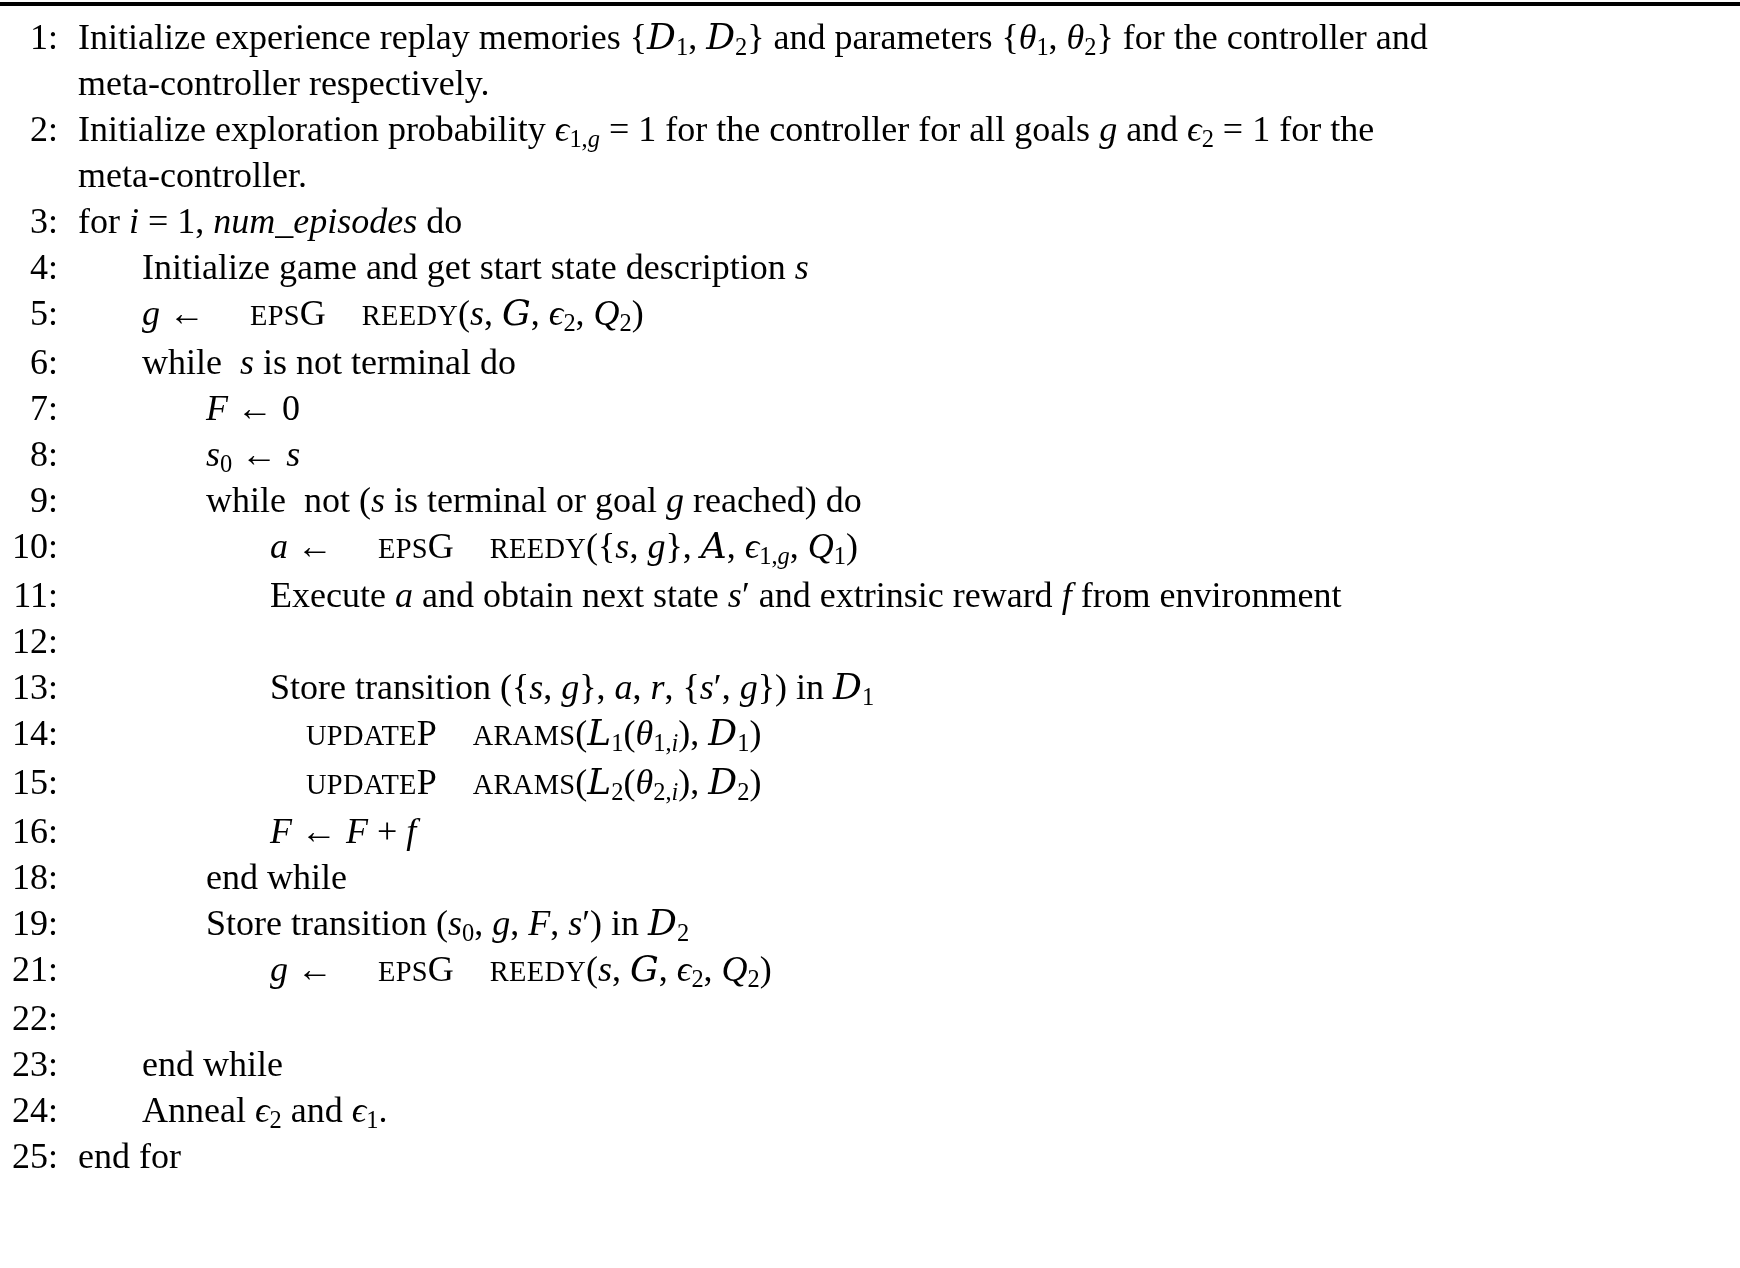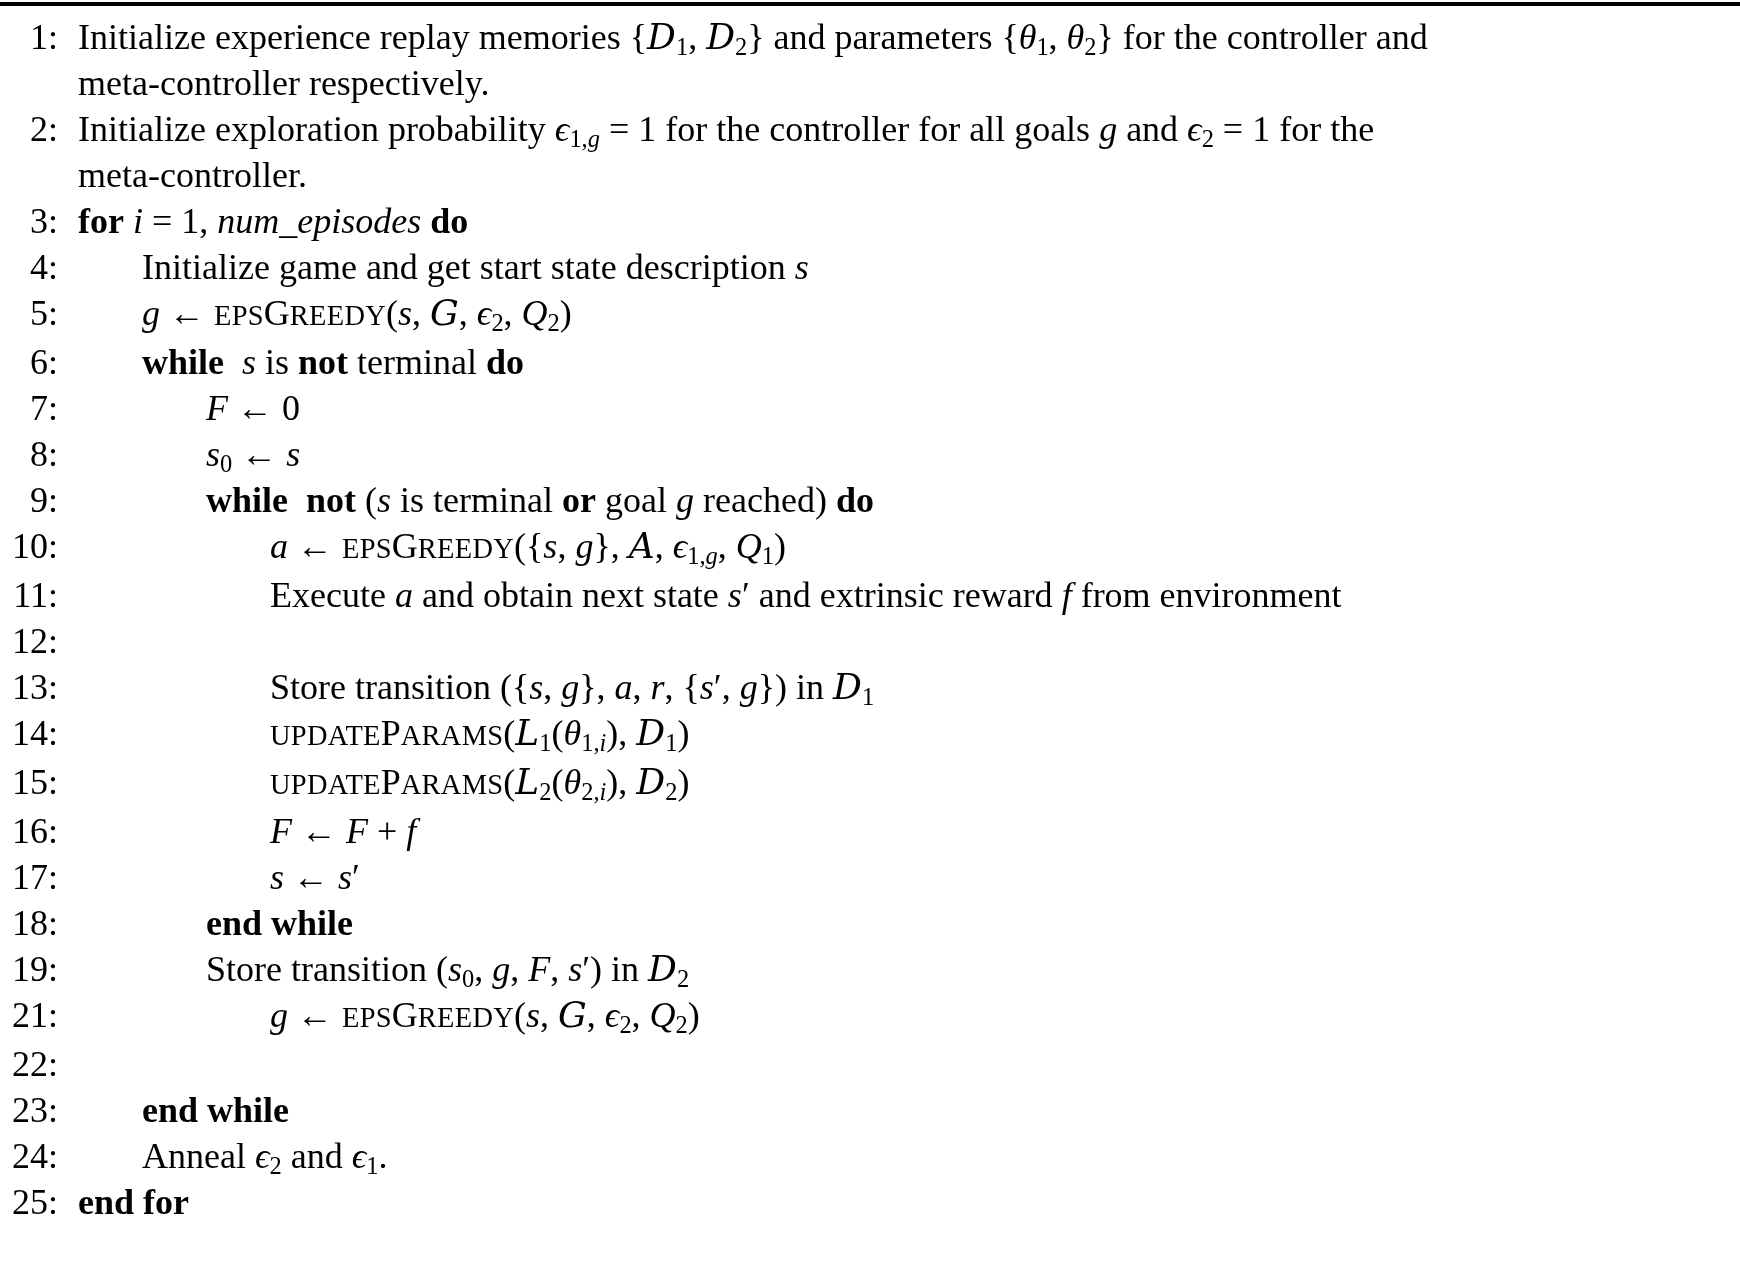--- a/index.html
+++ b/index.html
@@ -36,29 +36,29 @@
   .num {
     flex: 0 0 58px;
     text-align: right;
     font-style: normal;
   }
   .content { padding-left: 20px; }
   .content.ind1 { padding-left: 84px; }
   .content.ind2 { padding-left: 148px; }
   .content.ind3 { padding-left: 212px; }
   .content i { font-style: italic; }
-  .content b { font-weight: bold; }
+  .content b { font-weight: normal; }
   .content sub {
     font-size: 0.68em;
     line-height: 0;
     vertical-align: -0.25em;
   }
   .content sub i { font-style: italic; }
   
-  .sc { font-size: 0.79em; letter-spacing: 0.01em; }
+  .sc { font-size: 0.79em; letter-spacing: 0.01em; margin-left: 36px; }
   
   .cal { font-family: "DejaVu Serif", serif; font-style: italic; }
 </style>
 </head>
 <body>
 
 <div class="page">
   <div class="top-rule"></div>
   <div class="listing">
       <div class="row">
@@ -126,24 +126,20 @@
       </div>
       <div class="row">
         <span class="num">15:</span>
         <span class="content ind3"><span class="sc">UPDATE</span>P<span class="sc">ARAMS</span>(<span class="cal">L</span><sub>2</sub>(<i>θ</i><sub>2,<i>i</i></sub>), <span class="cal">D</span><sub>2</sub>)</span>
       </div>
       <div class="row">
         <span class="num">16:</span>
         <span class="content ind3"><i>F</i> ← <i>F</i> + <i>f</i></span>
       </div>
       <div class="row">
-        <span class="num">17:</span>
-        <span class="content ind3"><i>s</i> ← <i>s</i>′</span>
-      </div>
-      <div class="row">
         <span class="num">18:</span>
         <span class="content ind2"><b>end while</b></span>
       </div>
       <div class="row">
         <span class="num">19:</span>
         <span class="content ind2">Store transition (<i>s</i><sub>0</sub>, <i>g</i>, <i>F</i>, <i>s</i>′) in <span class="cal">D</span><sub>2</sub></span>
       </div>
       <div class="row">
         <span class="num">21:</span>
         <span class="content ind3"><i>g</i> ← <span class="sc">EPS</span>G<span class="sc">REEDY</span>(<i>s</i>, <span class="cal">G</span>, <i>ϵ</i><sub>2</sub>, <i>Q</i><sub>2</sub>)</span>

